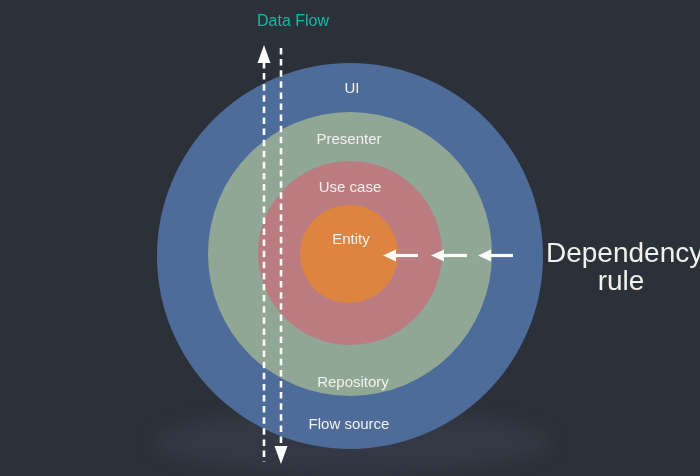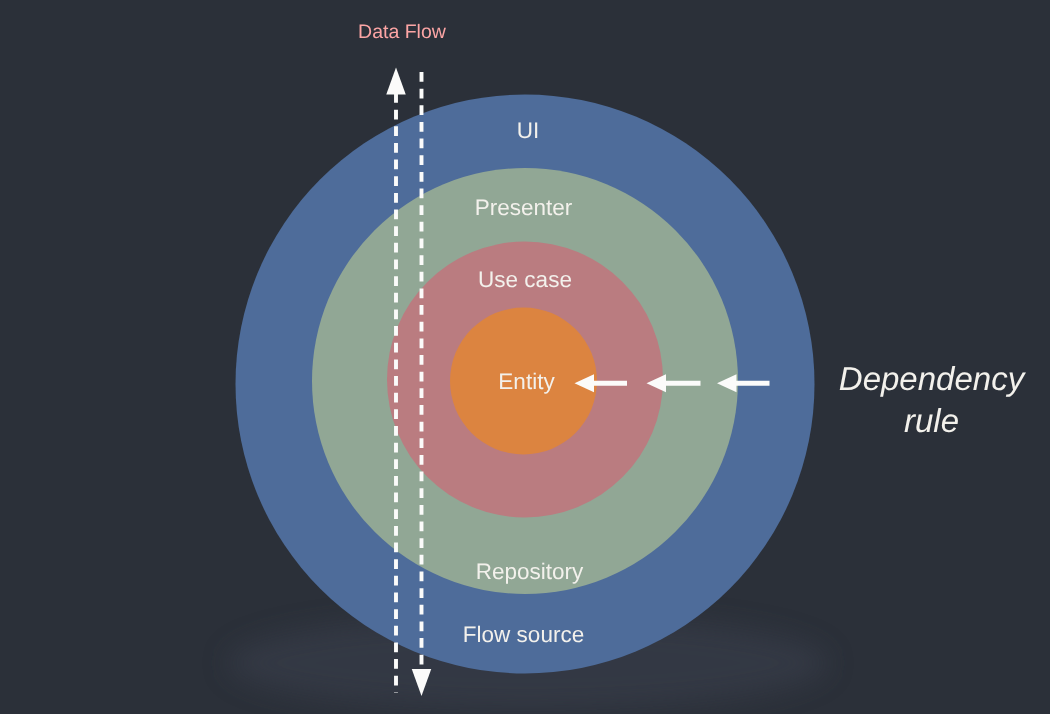--- a/index.html
+++ b/index.html
@@ -23,22 +23,22 @@
   .label {
     position: absolute;
     transform: translate(-50%, -50%);
     color: #f3f1ec;
     white-space: nowrap;
     text-align: center;
     line-height: 1.2;
     user-select: none;
   }
   .lbl-ring   { font-size: 15px; }
-  .lbl-flow   { font-size: 13px; color: #fca5a5; }
-  .lbl-dep    { font-size: 22px; line-height: 28px; white-space: normal; width: 150px; font-style: italic; }
+  .lbl-flow   { font-size: 16px; color: #14b8a6; margin-left: 25px; }
+  .lbl-dep    { font-size: 28px; line-height: 28px; white-space: normal; width: 150px; }
 </style>
 </head>
 <body>
 
 <div class="stage">
 
   <svg width="700" height="476" viewBox="0 0 700 476">
     <defs>
       <filter id="soft" x="-30%" y="-30%" width="160%" height="160%">
         <feGaussianBlur stdDeviation="9"></feGaussianBlur>
@@ -78,21 +78,21 @@
   </svg>
 
   <div class="label lbl-flow" style="left:268px; top:21px;">Data Flow</div>
 
   <div class="label lbl-ring" style="left:352px; top:88px;">UI</div>
 
   <div class="label lbl-ring" style="left:349px; top:139px;">Presenter</div>
 
   <div class="label lbl-ring" style="left:350px; top:187px;">Use case</div>
 
-  <div class="label lbl-ring" style="left:351px; top:255px;text-align:right;">Entity</div>
+  <div class="label lbl-ring" style="left:351px; top:239px;text-align:right;">Entity</div>
 
   <div class="label lbl-ring" style="left:353px; top:382px;">Repository</div>
 
   <div class="label lbl-ring" style="left:349px; top:424px;">Flow source</div>
 
   <div class="label lbl-dep" style="left:621px; top:267px;">Dependency rule</div>
 
 </div>
 
 </body></html>

